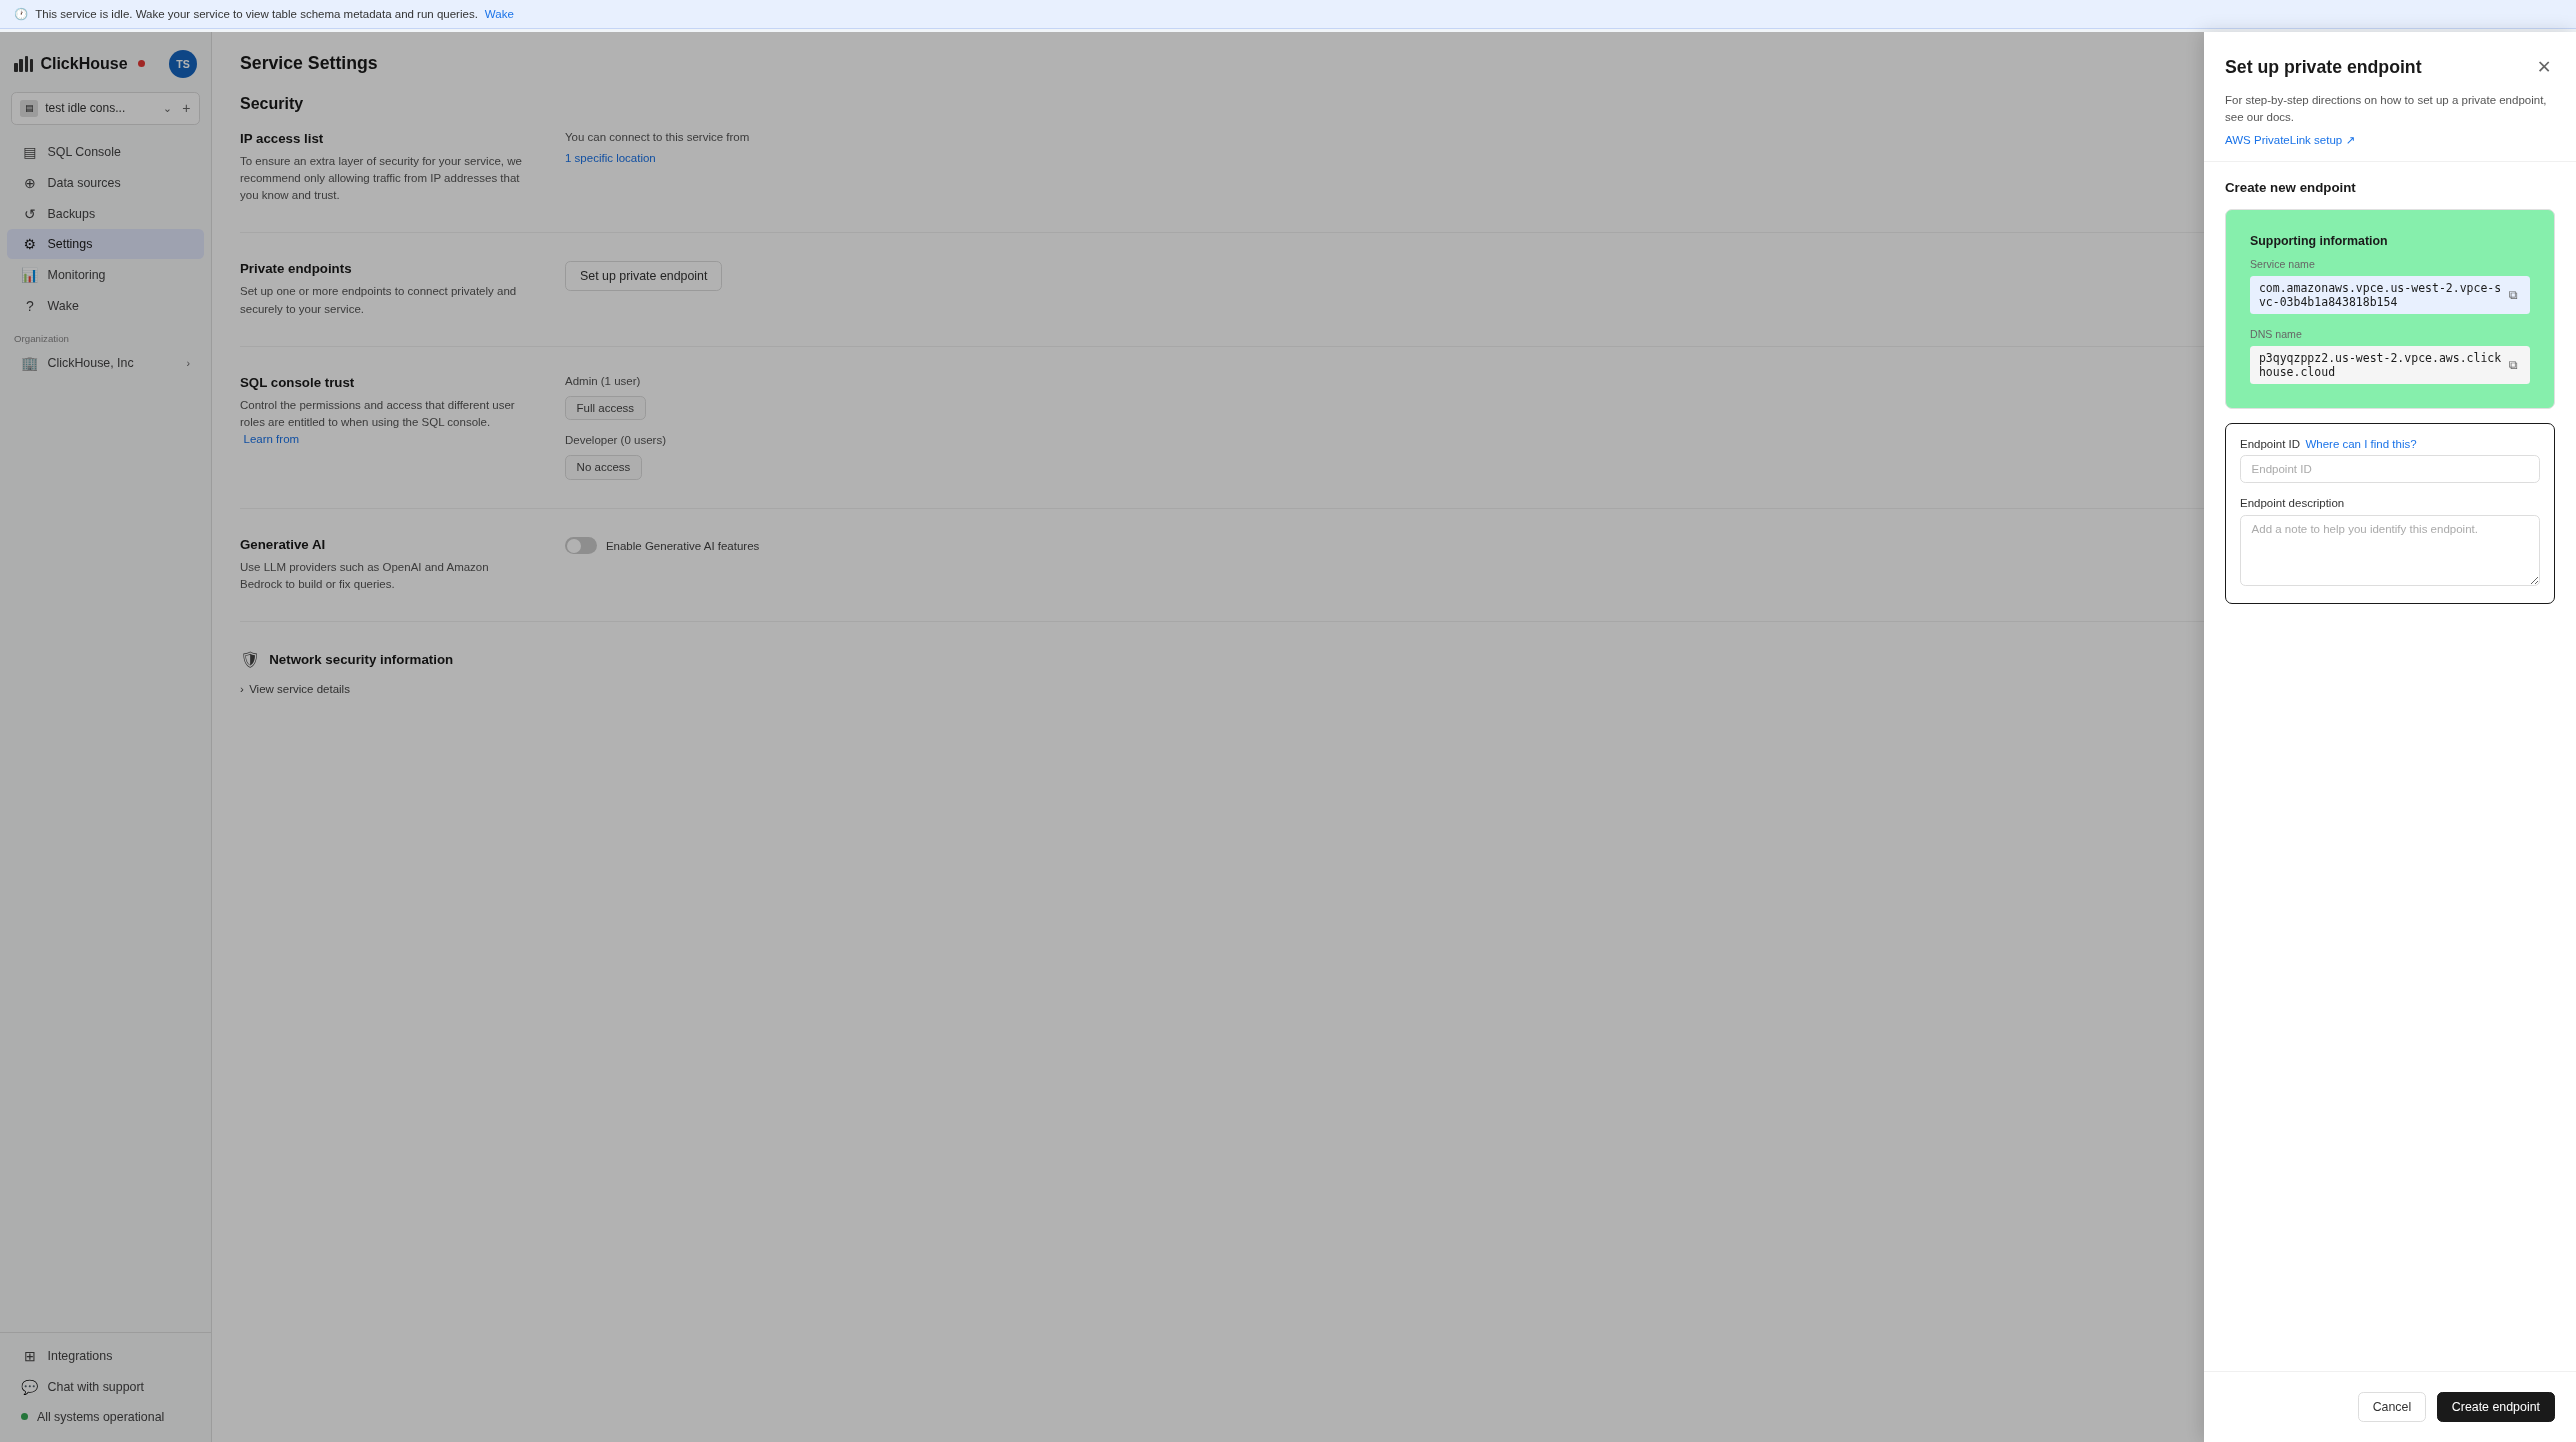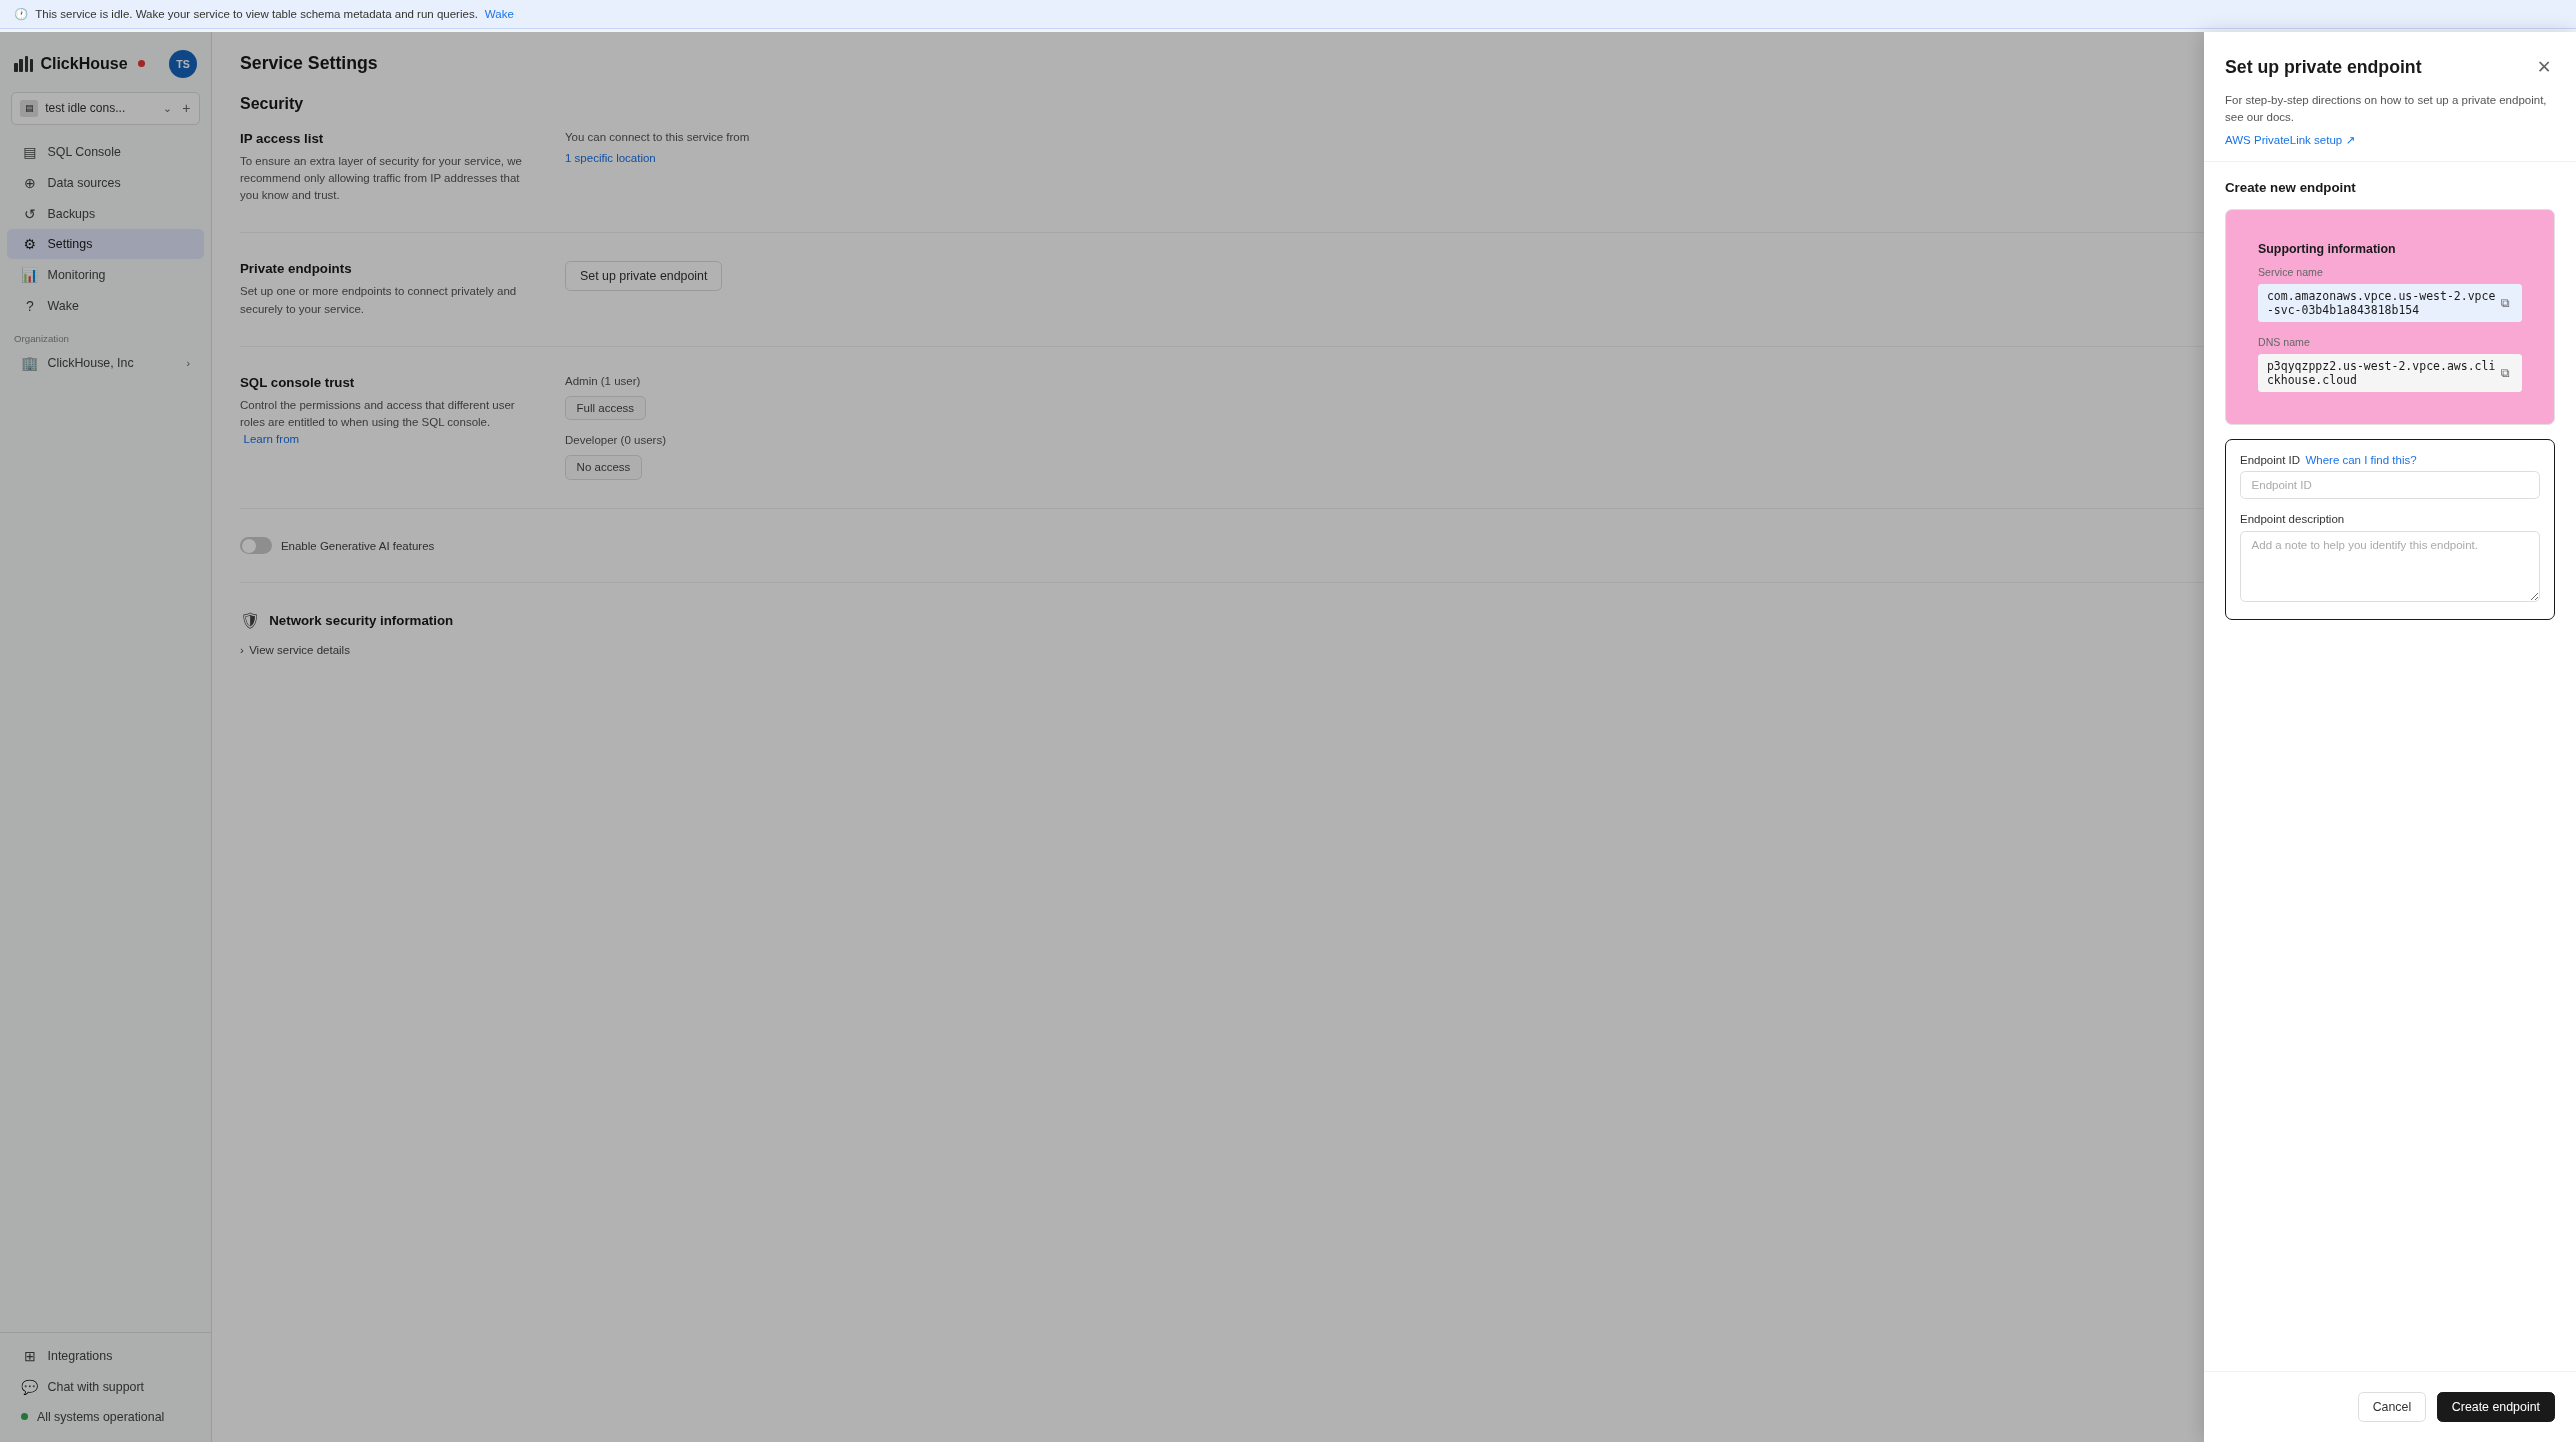--- a/index.html
+++ b/index.html
@@ -301,23 +301,23 @@
       flex: 1;
       overflow-y: auto;
       padding: 17.7px 21px;
     }
 
     .panel-section-title { font-size: 13.3px; font-weight: 600; margin-bottom: 14px; }
 
     .info-card {
       border: 0.9px solid #e0e0e0;
       border-radius: 7px;
-      padding: 32px;
+      padding: 24px;
       margin-bottom: 14px;
-      background: #f9a8d4;
+      background: #86efac;
     }
     .info-card-label { font-size: 10.6px; color: #666; margin-bottom: 5.3px; }
     .info-card-value {
       font-size: 11.5px;
       color: #1a1a1a;
       font-family: monospace;
       background: #e8f0fe;
       padding: 5.3px 8.9px;
       border-radius: 3.5px;
       display: flex;
@@ -509,20 +509,24 @@
           <div class="user-role-label">Admin (1 user)</div>
           <div class="access-badge">Full access</div>
           <div class="user-role-label" style="margin-top:14px">Developer (0 users)</div>
           <div class="access-badge">No access</div>
         </div>
       </div>
     </div>
 
     <div class="settings-section">
       <div class="settings-row">
+        <div class="settings-left">
+          <div class="field-label">Generative AI</div>
+          <p class="field-desc">Use LLM providers such as OpenAI and Amazon Bedrock to build or fix queries.</p>
+        </div>
         <div class="settings-right">
           <div class="toggle-row">
             <div class="toggle"></div>
             <span class="toggle-label">Enable Generative AI features</span>
           </div>
         </div>
       </div>
     </div>
 
     <div class="settings-section">

